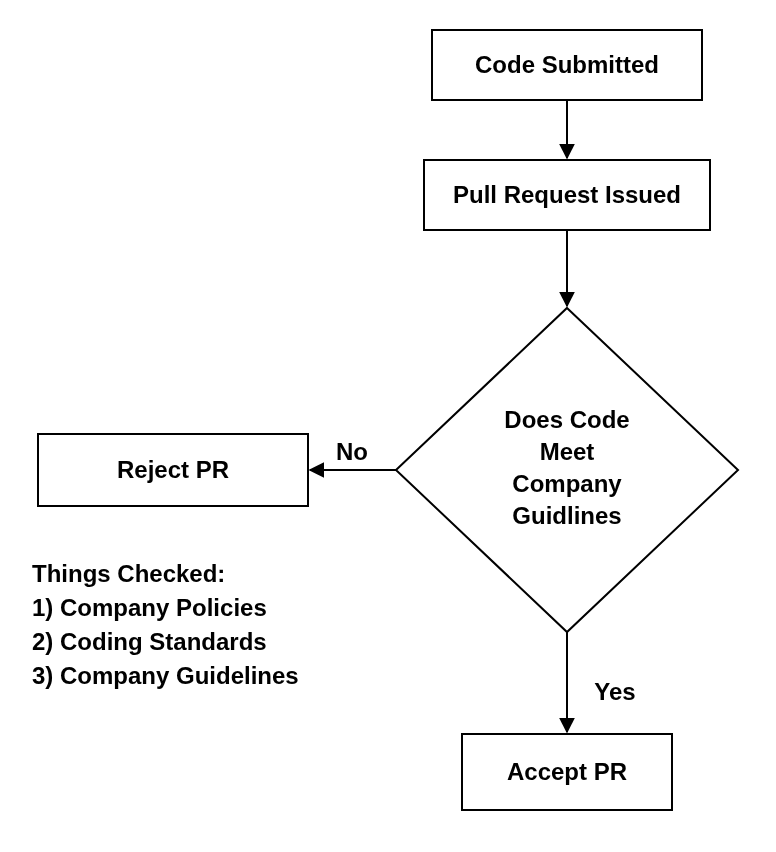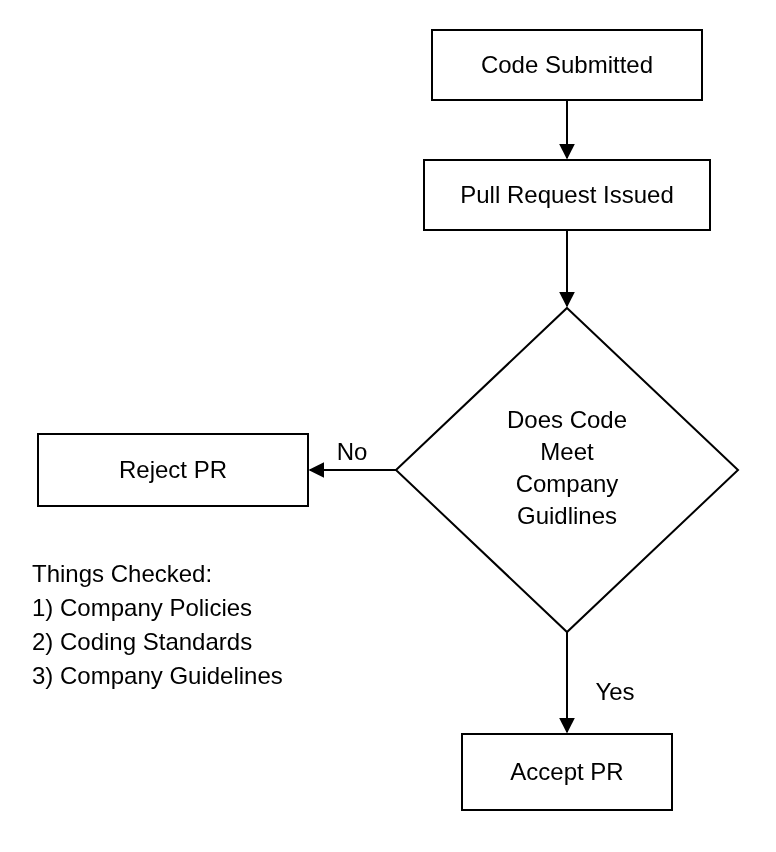--- a/index.html
+++ b/index.html
@@ -5,20 +5,21 @@
   html, body {
     margin: 0;
     padding: 0;
     background: #fff;
     font-family: "Helvetica Neue", Helvetica, Arial, sans-serif;
   }
   .stage {
     position: relative;
     width: 776px;
     height: 852px;
+    font-weight: bold;
   }
   svg { display: block; }
   .box-text, .diamond-text, .label-text, .note-text {
     font-size: 24px;
     fill: #000;
   }
   .diamond-text, .box-text { text-anchor: middle; }
   .note-text { text-anchor: start; }
 </style>
 </head>

